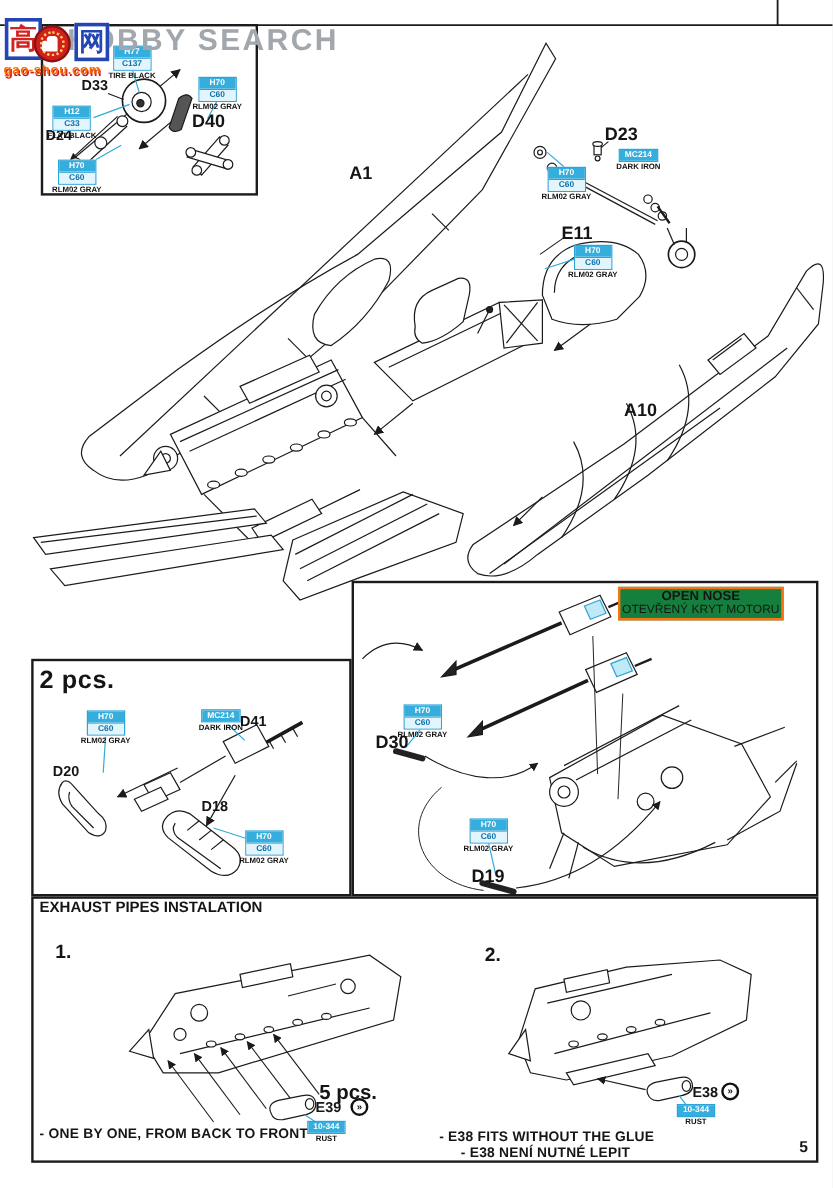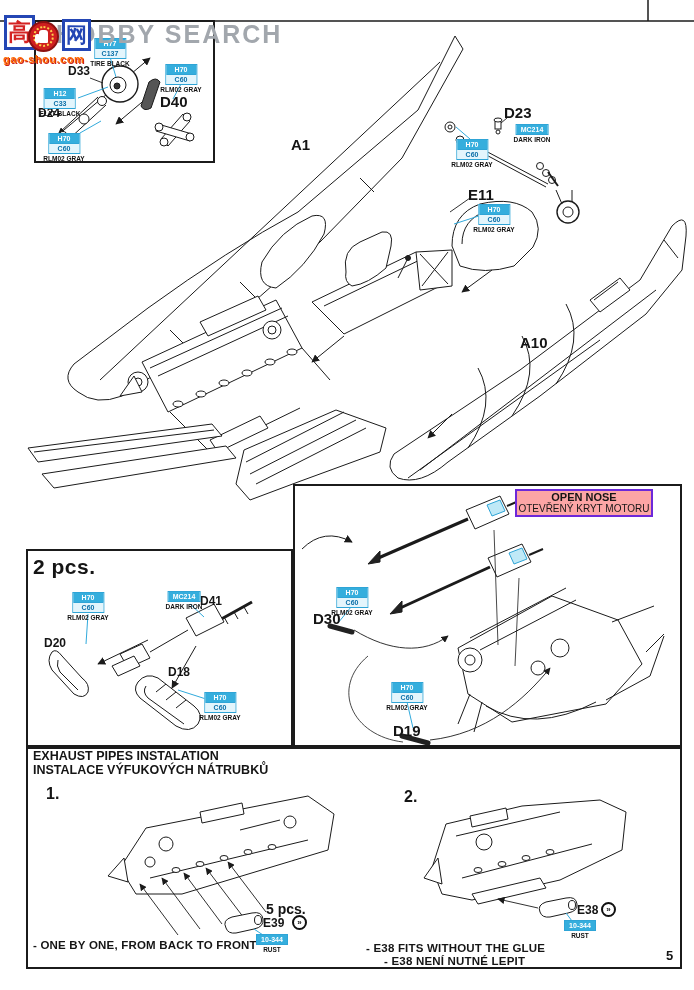--- a/index.html
+++ b/index.html
@@ -8,27 +8,27 @@
     font-family:"Liberation Sans",sans-serif;overflow:hidden;margin:0 auto;
   }
   svg.art{position:absolute;left:0;top:0;z-index:1;}
   .box{position:absolute;border:2px solid #1b1b1b;z-index:2;box-sizing:border-box;background:transparent;}
   .lbl{position:absolute;font-weight:bold;color:#151515;white-space:nowrap;z-index:4;line-height:1;}
   .lbl.part{font-size:12px;}
   .lbl.part-lg{font-size:15px;}
   .lbl.qty-big{font-size:21px;letter-spacing:0.5px;}
   .lbl.step-num{font-size:16px;}
   .lbl.note{font-size:11.5px;letter-spacing:0.2px;}
-  .lbl.small-qty{font-size:14px;}
+  .lbl.small-qty{font-size:17px;}
   .lbl.title{font-size:12.5px;}
   .lbl.pagenum{font-size:13px;}
   .hdrbox{
-    position:absolute;border:2px solid #6d28d9;z-index:4;box-sizing:border-box;
+    position:absolute;border:2px solid #f97316;z-index:4;box-sizing:border-box;
     display:flex;flex-direction:column;align-items:center;justify-content:flex-start;
-    background:#fca5a5;text-align:center;
+    background:#15803d;text-align:center;
   }
   .hdrbox .l1{font-weight:bold;font-size:11px;line-height:12px;color:#151515;}
   .hdrbox .l2{font-weight:normal;font-size:10px;line-height:12px;color:#151515;letter-spacing:0;}
   .callout{
     position:absolute;z-index:5;display:flex;flex-direction:column;align-items:center;
     transform:translateX(-50%);text-align:center;
   }
   .callout .codes{display:inline-block;border:1px solid #2ea4d6;background:#fff;}
   .callout .hcode{display:block;background:#35aedd;color:#fff;font-size:7px;font-weight:bold;line-height:9px;padding:0 4px;min-width:22px;}
   .callout .ccode{display:block;background:#e3f5fc;color:#0b6fa8;font-size:7px;font-weight:bold;line-height:9px;padding:0 4px;border-top:1px solid #2ea4d6;min-width:22px;}
@@ -328,21 +328,20 @@
 
   <div class="lbl qty-big" style="left:33px;top:556px">2 pcs.</div>
   <div class="lbl part" style="left:44px;top:637px">D20</div>
   <div class="lbl part" style="left:200px;top:595px">D41</div>
   <div class="lbl part" style="left:168px;top:666px">D18</div>
 
   <div class="lbl part-lg" style="left:313px;top:611px">D30</div>
   <div class="lbl part-lg" style="left:393px;top:723px">D19</div>
 
   <div class="lbl title" style="left:33px;top:750px">EXHAUST PIPES INSTALATION</div>
-  <div class="lbl title" style="left:33px;top:764px">INSTALACE VÝFUKOVÝCH NÁTRUBKŮ</div>
   <div class="lbl step-num" style="left:46px;top:786px">1.</div>
   <div class="lbl step-num" style="left:404px;top:789px">2.</div>
 
   <div class="lbl small-qty" style="left:266px;top:902px">5 pcs.</div>
   <div class="lbl part" style="left:263px;top:917px">E39</div>
   <div class="sym" style="left:292px;top:915px">
       <span>»</span>
     </div>
 
   <div class="lbl part" style="left:577px;top:904px">E38</div>

